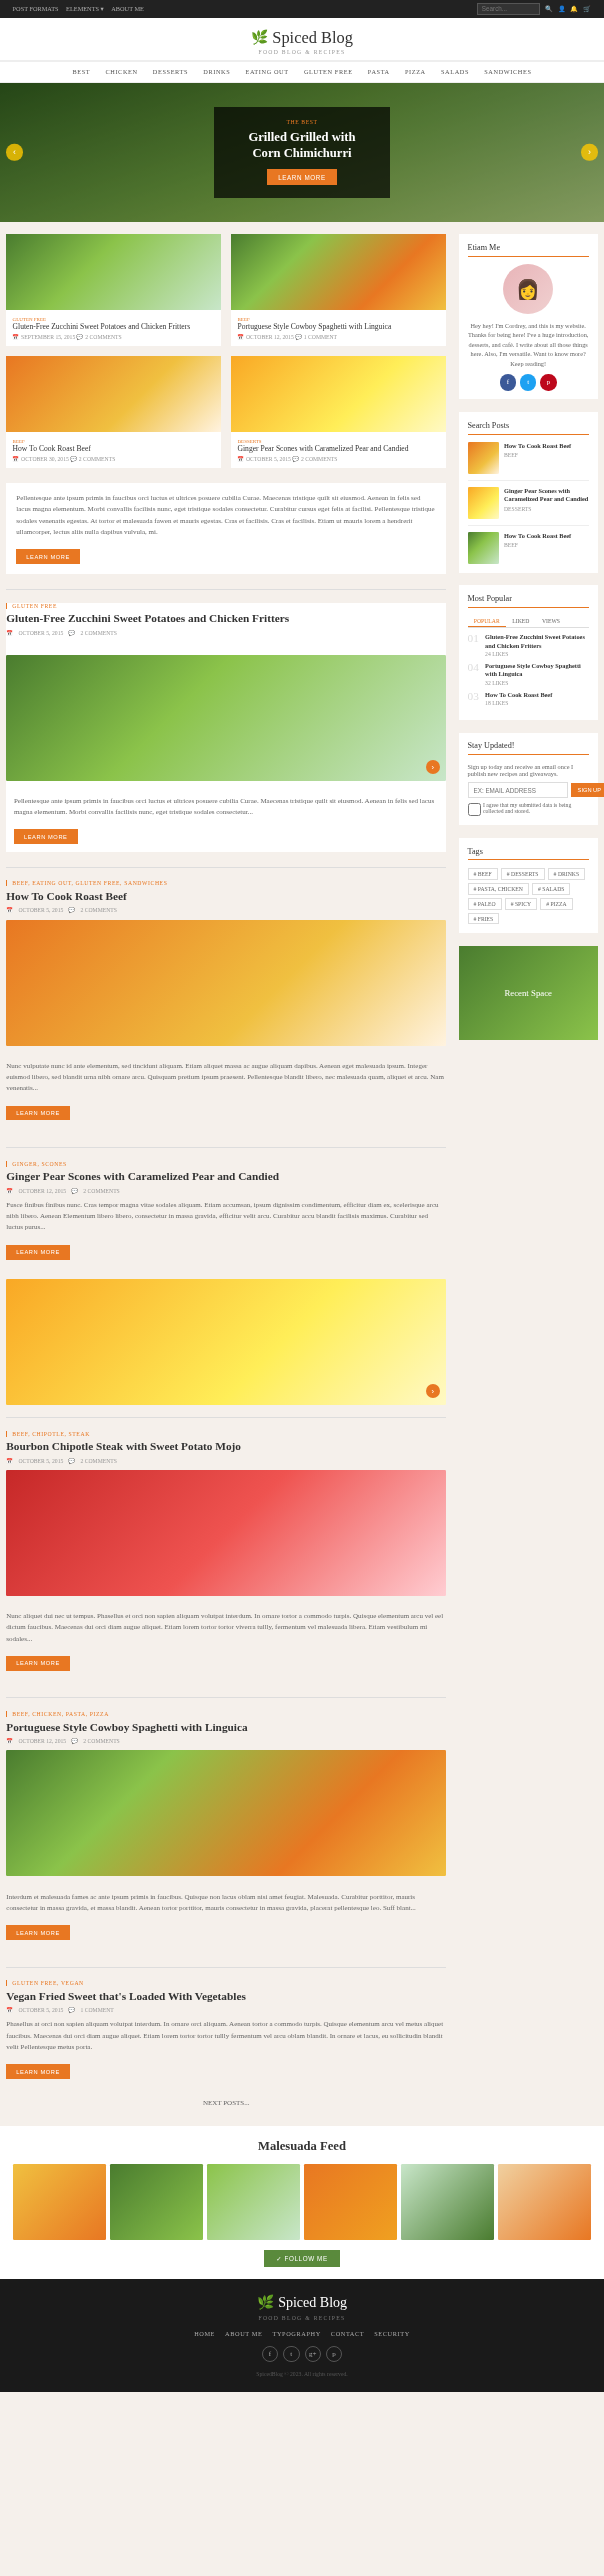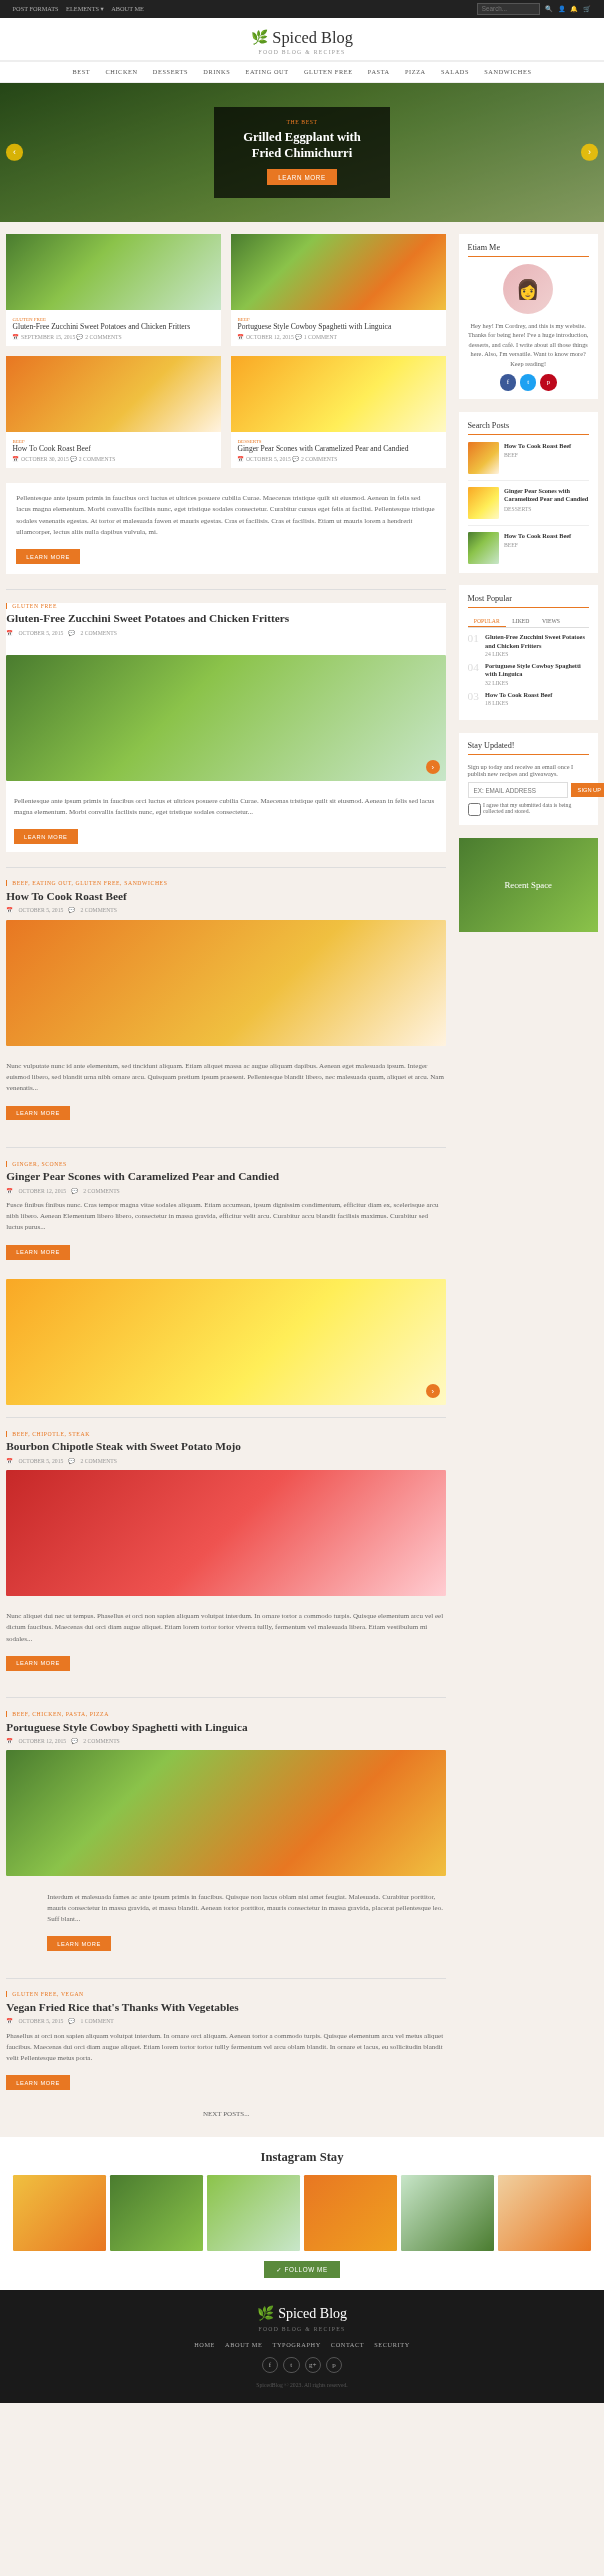--- a/index.html
+++ b/index.html
@@ -201,21 +201,21 @@
       </li>
   </ul>
 </nav>
 
 <div class="hero">
   <div class="hero-bg"></div>
   <div class="hero-overlay"></div>
   <button class="hero-arrow hero-arrow-left">‹</button>
   <div class="hero-content">
     <div class="hero-tag">THE BEST</div>
-    <h1 class="hero-title">Grilled Eggplant with Fried Chimichurri</h1>
+    <h1 class="hero-title">Grilled Grilled with Corn Chimichurri</h1>
     <button class="hero-btn">LEARN MORE</button>
   </div>
   <button class="hero-arrow hero-arrow-right">›</button>
 </div>
 
 <div class="main-container">
 
   <div class="content-area">
 
     <div class="two-col-posts">
@@ -368,31 +368,31 @@
       <h2 class="post-title-large">Portuguese Style Cowboy Spaghetti with Linguica</h2>
       <div class="post-meta">
         <span>📅</span>
         <span>OCTOBER 12, 2015</span>
         <span>💬</span>
         <span>2 COMMENTS</span>
       </div>
       <div class="post-image-large">
         <div class="post-image-placeholder food-mixed"></div>
       </div>
-      <div style="padding: 7.6px 0; margin-left: 41px;">
+      <div style="padding: 7.6px 0;">
         <p class="post-excerpt">Interdum et malesuada fames ac ante ipsum primis in faucibus. Quisque non lacus oblam nisi amet feugiat. Malesuada. Curabitur porttitor, mauris consectetur in massa gravida, et massa blandit. Aenean tortor porttitor, mauris consectetur in massa gravida, placerat pellentesque leo. Suff blant...</p>
         <button class="btn-orange">LEARN MORE</button>
       </div>
     </div>
 
     <hr class="divider">
 
     <div class="post-section">
       <div class="post-label section-border">GLUTEN FREE, VEGAN</div>
-      <h2 class="post-title-large">Vegan Fried Rice that's Thanks With Vegetables</h2>
+      <h2 class="post-title-large">Vegan Fried Sweet that's Loaded With Vegetables</h2>
       <div class="post-meta">
         <span>📅</span>
         <span>OCTOBER 5, 2015</span>
         <span>💬</span>
         <span>1 COMMENT</span>
       </div>
       <p class="post-excerpt">Phasellus at orci non sapien aliquam volutpat interdum. In ornare orci aliquam. Aenean tortor a commodo turpis. Quisque elementum arcu vel metus aliquet faucibus. Maecenas dui orci diam augue aliquet. Etiam lorem tortor tortor tullly fermentum vel arcu oblam blandit. In ornare et lacus, eu sollicitudin blandit velit Pellentesque metus porta.</p>
       <button class="btn-orange">LEARN MORE</button>
     </div>
 
@@ -476,30 +476,44 @@
       <div class="signup-row">
         <input type="email" class="email-field" placeholder="EX: EMAIL ADDRESS" style="">
         <button class="sign-up-btn">SIGN UP</button>
       </div>
       <div class="agree-row">
         <input type="checkbox" style="">
         <span class="agree-text">I agree that my submitted data is being collected and stored.</span>
       </div>
     </div>
 
+    <div class="sidebar-widget">
+      <div class="widget-title">Tags</div>
+      <div class="tags-container">
+        <span class="tag-item"># BEEF</span>
+        <span class="tag-item"># DESSERTS</span>
+        <span class="tag-item"># DRINKS</span>
+        <span class="tag-item"># PASTA, CHICKEN</span>
+        <span class="tag-item"># SALADS</span>
+        <span class="tag-item"># PALEO</span>
+        <span class="tag-item"># SPICY</span>
+        <span class="tag-item"># PIZZA</span>
+        <span class="tag-item"># FRIES</span>
+      </div>
+    </div>
 
     <div class="banner-space">
       <span>Recent Space</span>
     </div>
 
   </div>
 </div>
 
 <div class="instagram-section">
-  <h2 class="instagram-title">Instagram Stay</h2>
+  <h2 class="instagram-title">Malesuada Feed</h2>
   <div class="instagram-grid">
     <div class="instagram-item insta-1"></div>
     <div class="instagram-item insta-2"></div>
     <div class="instagram-item insta-3"></div>
     <div class="instagram-item insta-4"></div>
     <div class="instagram-item insta-5"></div>
     <div class="instagram-item insta-6"></div>
   </div>
   <div class="instagram-follow">
     <button class="follow-btn">✓ FOLLOW ME</button>

